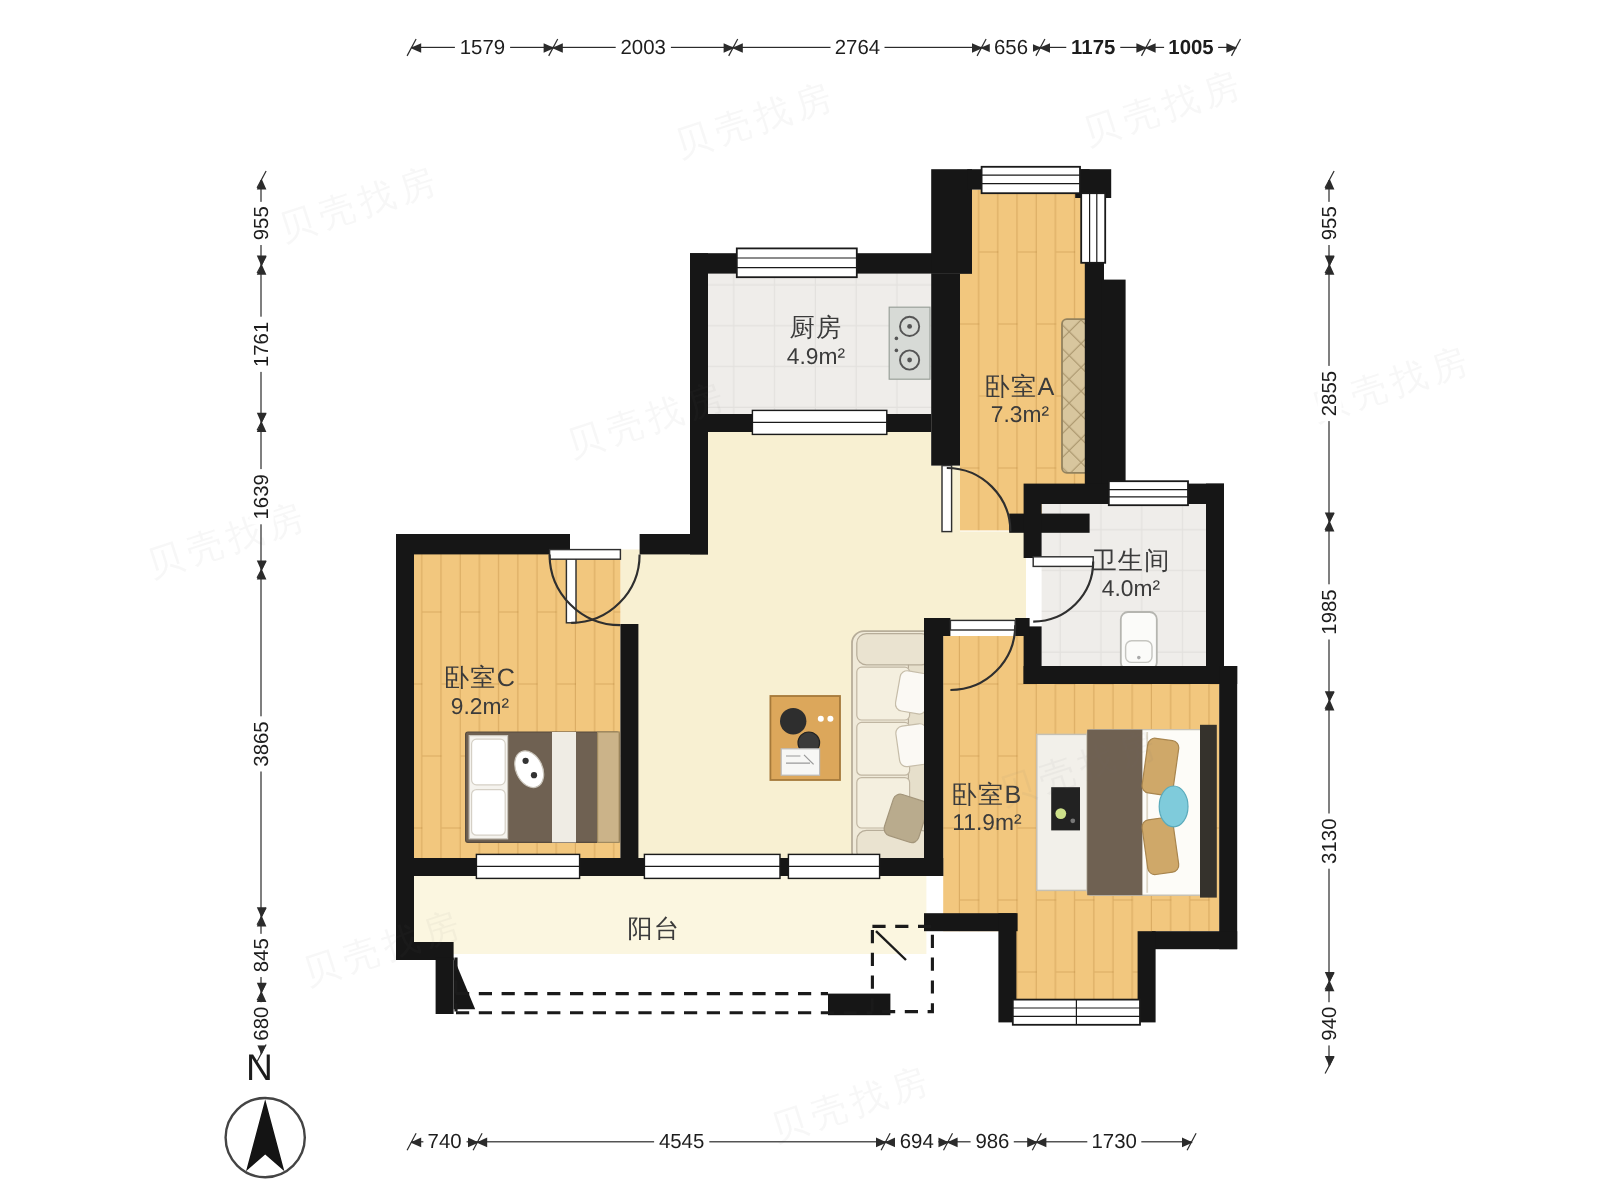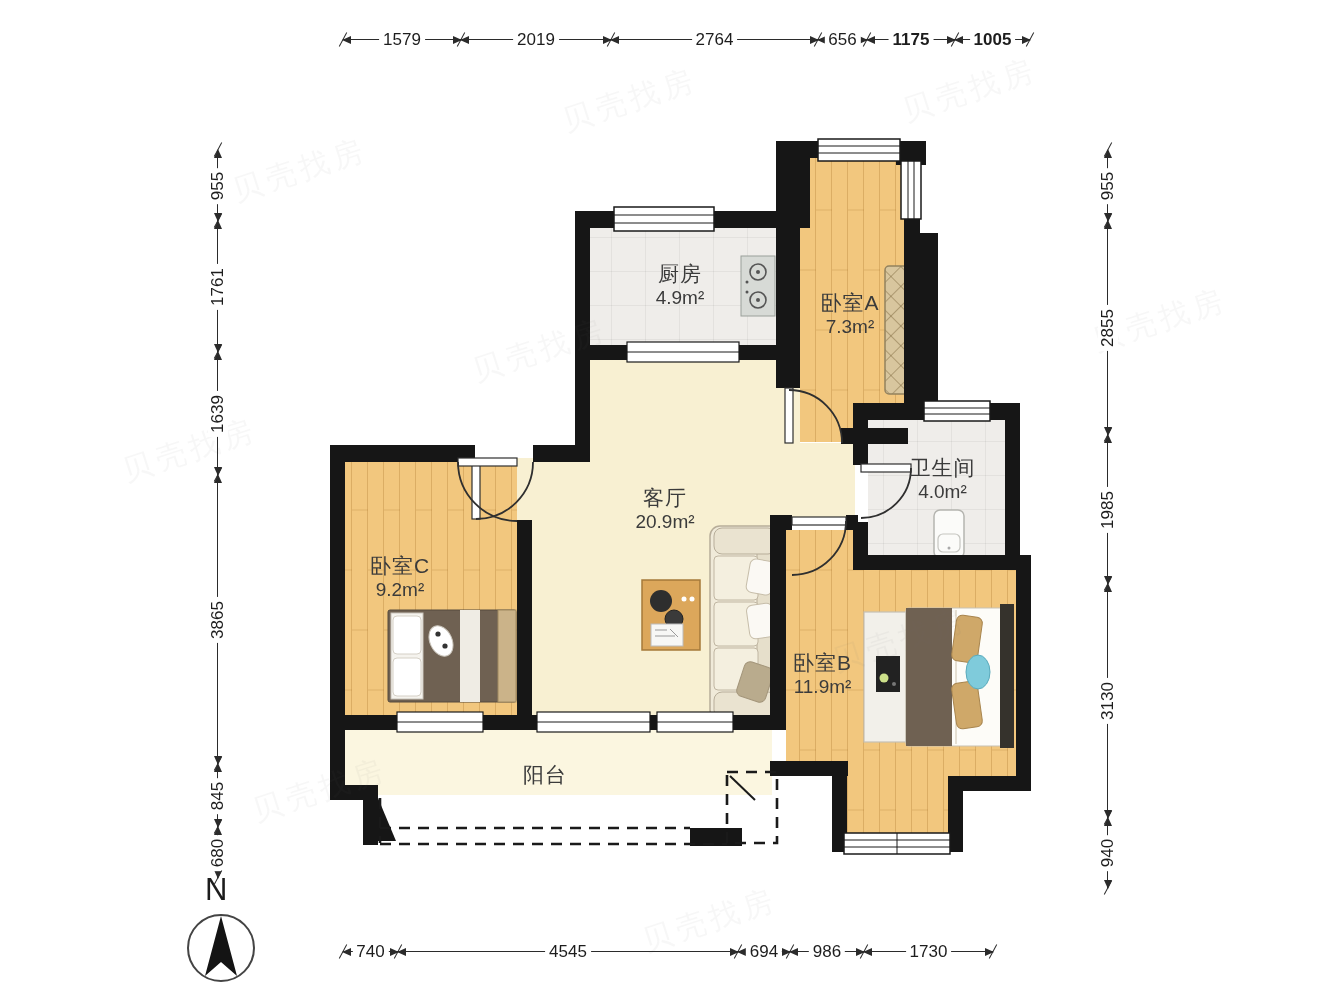--- a/index.html
+++ b/index.html
@@ -242,31 +242,27 @@
       <path d="M380,844 H727"></path>
       <rect x="727" y="772" width="50" height="71"></rect>
       <path d="M730,776 L755,800" stroke-dasharray="none" stroke-width="2"></path>
     </g>
   </svg>
 
   <div class="rlabel" style="left:590px;top:252px;width:180px;height:66px;">
     <div class="rn">厨房</div>
     <div class="ra">4.9m²</div>
   </div>
-  <div class="rlabel" style="left:795px;top:284px;width:110px;height:60px;">
+  <div class="rlabel" style="left:795px;top:304px;width:110px;height:60px;">
     <div class="rn">卧室A</div>
     <div class="ra">7.3m²</div>
   </div>
   <div class="rlabel" style="left:875px;top:450px;width:135px;height:58px;text-align:right;">
     <div class="rn">卫生间</div>
     <div class="ra">4.0m²</div>
-  </div>
-  <div class="rlabel" style="left:580px;top:480px;width:170px;height:58px;">
-    <div class="rn">客厅</div>
-    <div class="ra">20.9m²</div>
   </div>
   <div class="rlabel" style="left:330px;top:548px;width:140px;height:58px;">
     <div class="rn">卧室C</div>
     <div class="ra">9.2m²</div>
   </div>
   <div class="rlabel" style="left:755px;top:645px;width:135px;height:58px;">
     <div class="rn">卧室B</div>
     <div class="ra">11.9m²</div>
   </div>
   <div class="rlabel" style="left:475px;top:758px;width:140px;height:34px;">
@@ -297,21 +293,21 @@
         <i class="ln"></i>
         <i class="arr al"></i>
         <i class="arr ar"></i>
         <span class="lb">1579</span>
       </div>
       <div class="tick" style="left: 453px; top: 39px;"></div>
       <div class="hseg" style="left: 461px; width: 150px; top: 29px;">
         <i class="ln"></i>
         <i class="arr al"></i>
         <i class="arr ar"></i>
-        <span class="lb">2019</span>
+        <span class="lb">2003</span>
       </div>
       <div class="tick" style="left: 603px; top: 39px;"></div>
       <div class="hseg" style="left: 611px; width: 207px; top: 29px;">
         <i class="ln"></i>
         <i class="arr al"></i>
         <i class="arr ar"></i>
         <span class="lb">2764</span>
       </div>
       <div class="tick" style="left: 810px; top: 39px;"></div>
       <div class="hseg" style="left: 818px; width: 49px; top: 29px;">

